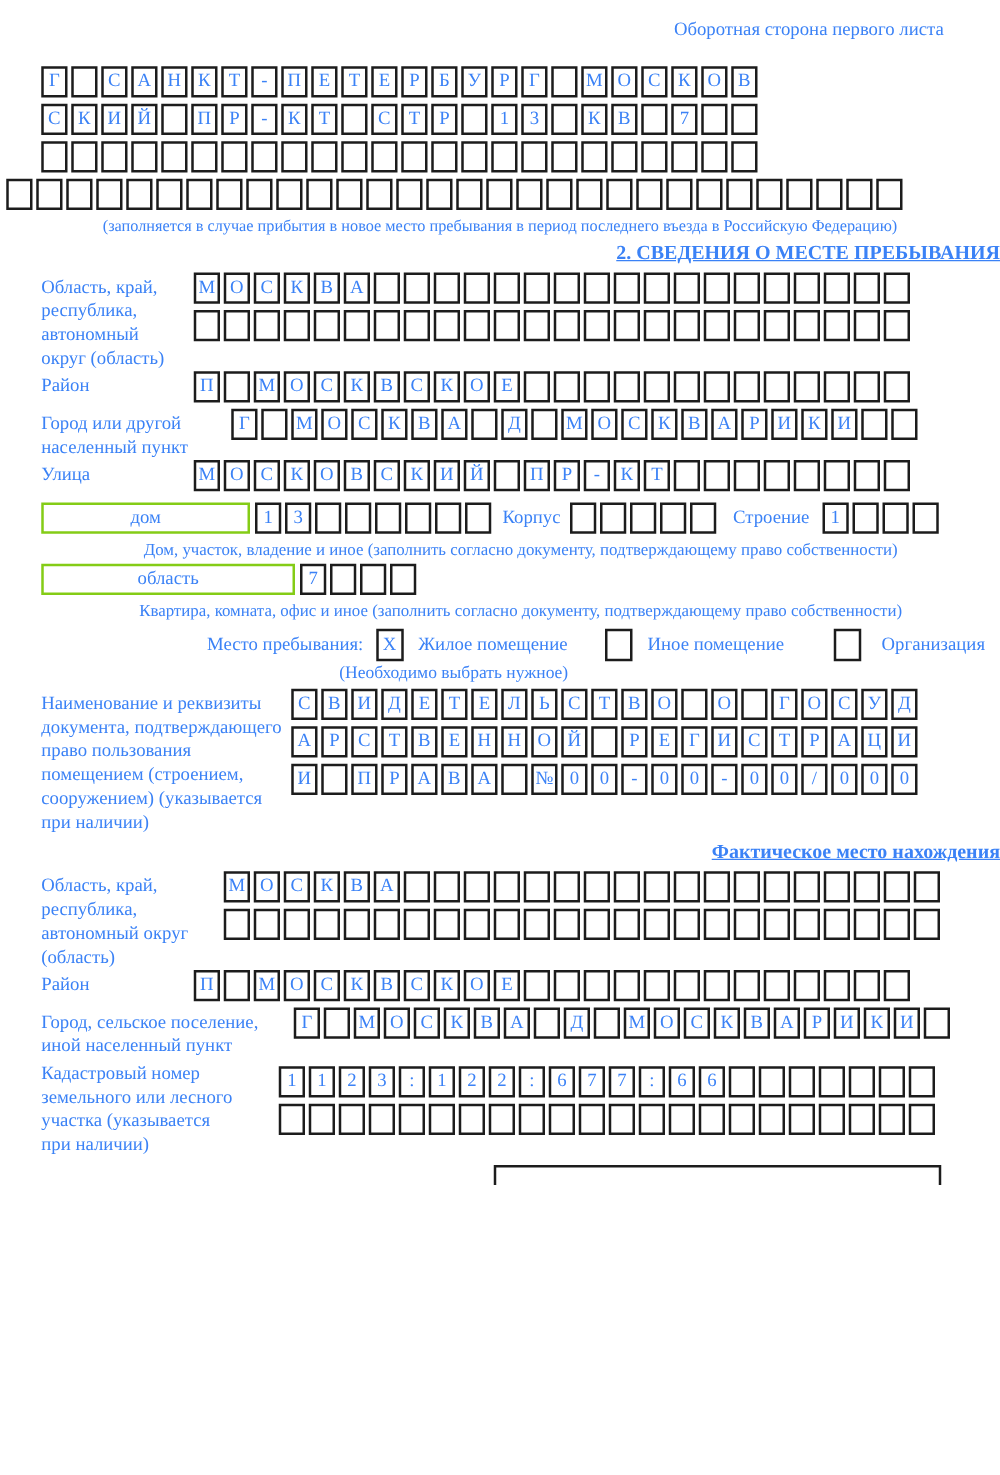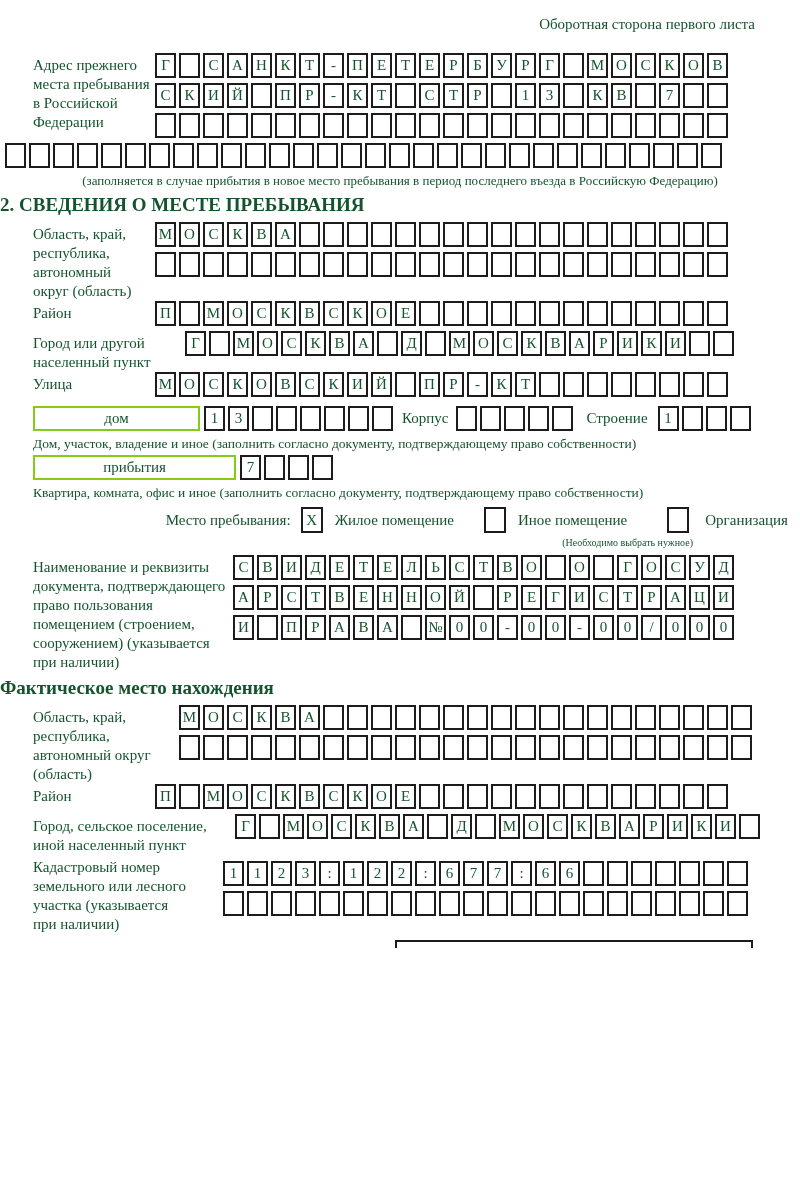--- a/index.html
+++ b/index.html
@@ -1,54 +1,50 @@
 <!DOCTYPE html>
 <html><head>
 <meta charset="utf-8">
 <style>
   html,body{margin:0;padding:0;background:#fff;}
   .page{position:relative;width:800px;height:948px;background:#fff;overflow:hidden;
-        font-family:"Liberation Serif", serif;color:#14532d;}
+        font-family:"Liberation Serif", serif;color:#3b82f6;}
   .hdr-right{text-align:right;font-size:15px;padding:16px 45px 0 0;}
   .frow{display:flex;align-items:flex-start;margin-left:33px;}
   .lbl{font-size:15px;line-height:19px;white-space:pre-line;flex:none;padding-top:3px;}
   .cellcol{flex:none;}
   .cellrow{white-space:nowrap;height:25px;margin-bottom:5px;line-height:0;}
   .cell{display:inline-block;box-sizing:border-box;width:21px;height:25px;border:2px solid #1c1c1c;
         margin-right:3px;text-align:center;font-size:15px;line-height:20px;vertical-align:top;}
   .fullrow{margin-left:5px;}
   .note{font-size:13px;text-align:center;line-height:16px;margin:1px 20px 2px 20px;}
-  .note-left{font-size:13.5px;text-align:left;line-height:16px;margin:0 0 3px 33px;}
-  .h2{font-size:19px;font-weight:700;text-align:left;margin:5px 0 6px 0;}
+  .note-left{font-size:13.5px;text-align:center;line-height:16px;margin:0 0 3px 33px;}
+  .h2{font-size:16px;font-weight:700;text-align:right;margin:5px 0 6px 0;text-decoration:underline;}
   .wbox{box-sizing:border-box;height:25px;border:2px solid #84cc16;display:inline-block;text-align:center;
         font-size:15px;line-height:20px;vertical-align:top;margin-right:4px;flex:none;}
   .inline-lbl{font-size:15px;line-height:25px;flex:none;}
   .cbrow{display:flex;align-items:center;margin:6px 12px 2px 33px;justify-content:flex-end;}
   .cb{box-sizing:border-box;width:22px;height:26px;border:2px solid #1c1c1c;text-align:center;
       font-size:15px;line-height:22px;flex:none;}
   .cb-label{font-size:15px;flex:none;}
-  .hint{font-size:10px;text-align:right;width:660px;margin:2px 0 4px 33px;line-height:16px;}
+  .hint{font-size:14px;text-align:center;width:660px;margin:2px 0 4px 33px;line-height:16px;}
   .stamp-box{box-sizing:border-box;margin:6px 0 0 395px;width:358px;height:176px;border:2px solid #1c1c1c;}
   .caption{margin:5px 0 0 388px;width:372px;font-size:13.5px;line-height:19px;text-align:center;}
   .mt20{margin-top:20px;}
   .mt4{margin-top:4px;}
   .gorod-indent{margin-left:24px;}
 </style>
 </head>
 <body>
 
 <div class="page">
 
   <div class="hdr-right">Оборотная сторона первого листа</div>
 
   <div class="frow mt20">
-    <div class="lbl" style="width:122px">Адрес прежнего
-места пребывания
-в Российской
-Федерации</div>
     <div class="cellcol">
       <div class="cellrow"><span class="cell">Г</span><span class="cell"></span><span class="cell">С</span><span class="cell">А</span><span class="cell">Н</span><span class="cell">К</span><span class="cell">Т</span><span class="cell">-</span><span class="cell">П</span><span class="cell">Е</span><span class="cell">Т</span><span class="cell">Е</span><span class="cell">Р</span><span class="cell">Б</span><span class="cell">У</span><span class="cell">Р</span><span class="cell">Г</span><span class="cell"></span><span class="cell">М</span><span class="cell">О</span><span class="cell">С</span><span class="cell">К</span><span class="cell">О</span><span class="cell">В</span></div>
       <div class="cellrow"><span class="cell">С</span><span class="cell">К</span><span class="cell">И</span><span class="cell">Й</span><span class="cell"></span><span class="cell">П</span><span class="cell">Р</span><span class="cell">-</span><span class="cell">К</span><span class="cell">Т</span><span class="cell"></span><span class="cell">С</span><span class="cell">Т</span><span class="cell">Р</span><span class="cell"></span><span class="cell">1</span><span class="cell">3</span><span class="cell"></span><span class="cell">К</span><span class="cell">В</span><span class="cell"></span><span class="cell">7</span><span class="cell"></span><span class="cell"></span></div>
       <div class="cellrow"><span class="cell"></span><span class="cell"></span><span class="cell"></span><span class="cell"></span><span class="cell"></span><span class="cell"></span><span class="cell"></span><span class="cell"></span><span class="cell"></span><span class="cell"></span><span class="cell"></span><span class="cell"></span><span class="cell"></span><span class="cell"></span><span class="cell"></span><span class="cell"></span><span class="cell"></span><span class="cell"></span><span class="cell"></span><span class="cell"></span><span class="cell"></span><span class="cell"></span><span class="cell"></span><span class="cell"></span></div>
     </div>
   </div>
   <div class="cellrow fullrow"><span class="cell"></span><span class="cell"></span><span class="cell"></span><span class="cell"></span><span class="cell"></span><span class="cell"></span><span class="cell"></span><span class="cell"></span><span class="cell"></span><span class="cell"></span><span class="cell"></span><span class="cell"></span><span class="cell"></span><span class="cell"></span><span class="cell"></span><span class="cell"></span><span class="cell"></span><span class="cell"></span><span class="cell"></span><span class="cell"></span><span class="cell"></span><span class="cell"></span><span class="cell"></span><span class="cell"></span><span class="cell"></span><span class="cell"></span><span class="cell"></span><span class="cell"></span><span class="cell"></span><span class="cell"></span></div>
   <div class="note">(заполняется в случае прибытия в новое место пребывания в период последнего въезда в Российскую Федерацию)</div>
 
   <div class="h2">2. СВЕДЕНИЯ О МЕСТЕ ПРЕБЫВАНИЯ</div>
@@ -84,21 +80,21 @@
     <div class="wbox" style="width:167px">дом</div>
     <div class="cellrow"><span class="cell">1</span><span class="cell">3</span><span class="cell"></span><span class="cell"></span><span class="cell"></span><span class="cell"></span><span class="cell"></span><span class="cell"></span></div>
     <div class="inline-lbl" style="margin:0 8px 0 6px">Корпус</div>
     <div class="cellrow"><span class="cell"></span><span class="cell"></span><span class="cell"></span><span class="cell"></span><span class="cell"></span></div>
     <div class="inline-lbl" style="margin:0 10px 0 10px">Строение</div>
     <div class="cellrow"><span class="cell">1</span><span class="cell"></span><span class="cell"></span><span class="cell"></span></div>
   </div>
   <div class="note-left">Дом, участок, владение и иное (заполнить согласно документу, подтверждающему право собственности)</div>
 
   <div class="frow">
-    <div class="wbox" style="width:203px">прибытия</div>
+    <div class="wbox" style="width:203px">область</div>
     <div class="cellrow"><span class="cell">7</span><span class="cell"></span><span class="cell"></span><span class="cell"></span></div>
   </div>
   <div class="note-left">Квартира, комната, офис и иное (заполнить согласно документу, подтверждающему право собственности)</div>
 
   <div class="cbrow">
     <div class="cb-label" style="margin-right:10px">Место пребывания:</div>
     <div class="cb">X</div>
     <div class="cb-label" style="margin:0 30px 0 12px">Жилое помещение</div>
     <div class="cb"></div>
     <div class="cb-label" style="margin:0 40px 0 12px">Иное помещение</div>

